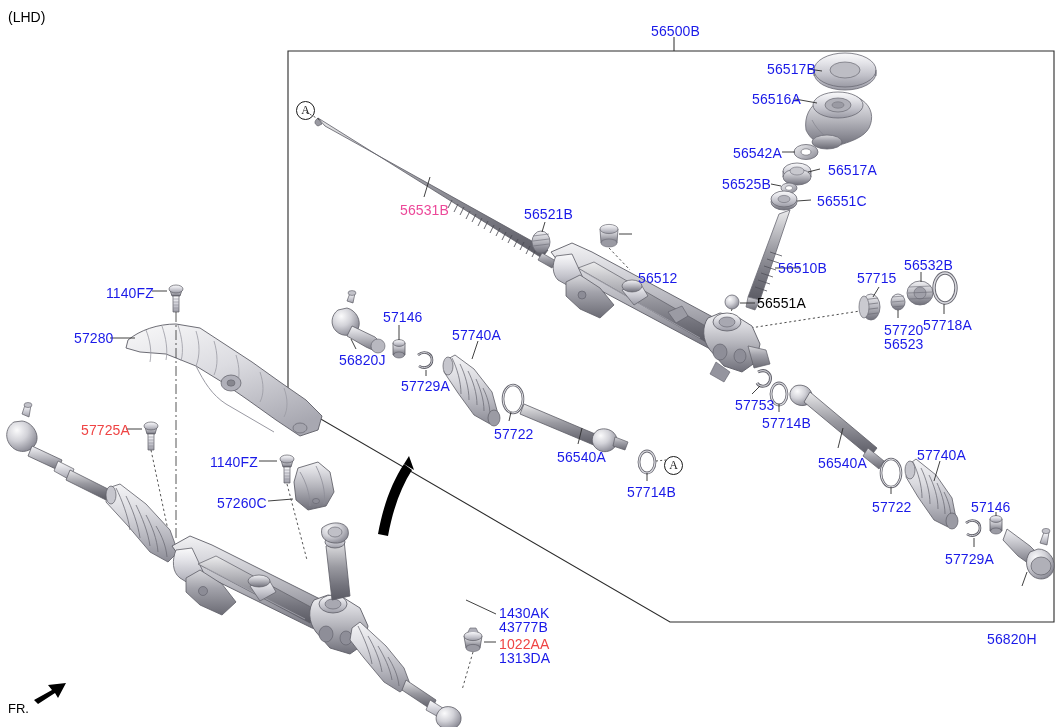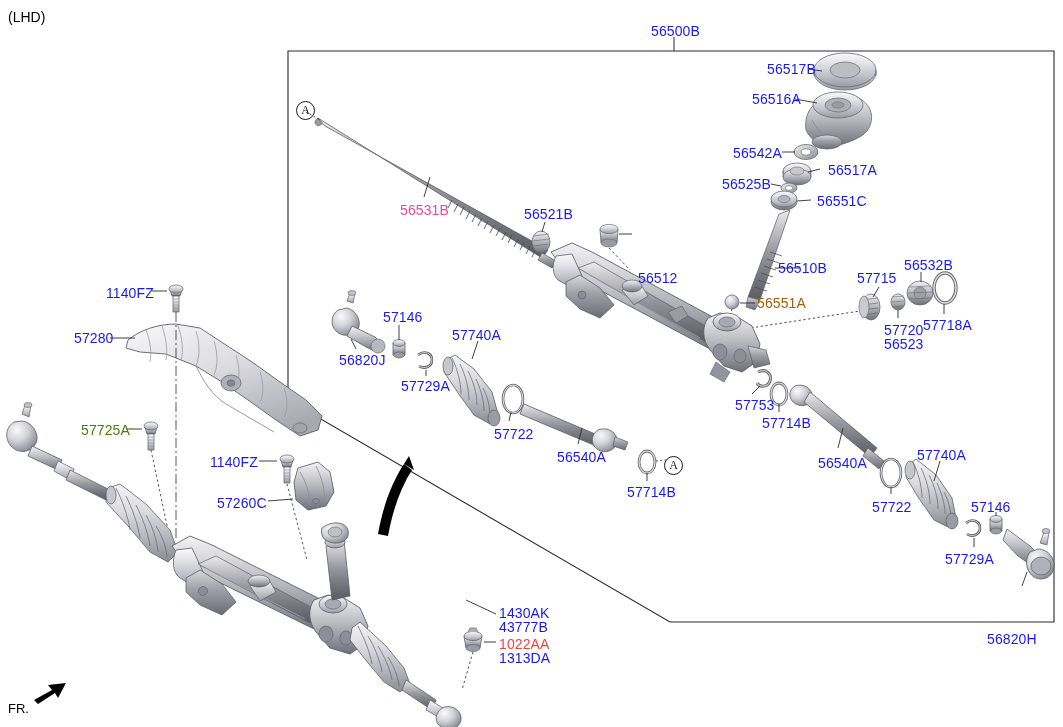--- a/index.html
+++ b/index.html
@@ -513,36 +513,36 @@
 
   <div id="callout-layer">
       <div class="lbl" style="left: 651px; top: 24px; color: rgb(26, 26, 232);">56500B</div>
       <div class="lbl" style="left: 767px; top: 62px; color: rgb(26, 26, 232);">56517B</div>
       <div class="lbl" style="left: 752px; top: 92px; color: rgb(26, 26, 232);">56516A</div>
       <div class="lbl" style="left: 733px; top: 146px; color: rgb(26, 26, 232);">56542A</div>
       <div class="lbl" style="left: 828px; top: 163px; color: rgb(26, 26, 232);">56517A</div>
       <div class="lbl" style="left: 722px; top: 177px; color: rgb(26, 26, 232);">56525B</div>
       <div class="lbl" style="left: 817px; top: 194px; color: rgb(26, 26, 232);">56551C</div>
       <div class="lbl" style="left: 778px; top: 261px; color: rgb(26, 26, 232);">56510B</div>
-      <div class="lbl" style="left: 757px; top: 296px; color: #a16207; text-align: right;">56551A</div>
+      <div class="lbl" style="left: 757px; top: 296px; color: #000000; text-align: right;">56551A</div>
       <div class="lbl" style="left: 857px; top: 271px; color: rgb(26, 26, 232);">57715</div>
       <div class="lbl" style="left: 904px; top: 258px; color: rgb(26, 26, 232);">56532B</div>
       <div class="lbl" style="left: 923px; top: 318px; color: rgb(26, 26, 232);">57718A</div>
       <div class="lbl" style="left: 884px; top: 323px; color: rgb(26, 26, 232);">57720</div>
       <div class="lbl" style="left: 884px; top: 337px; color: rgb(26, 26, 232);">56523</div>
       <div class="lbl" style="left: 400px; top: 203px; color: #ec4899;">56531B</div>
       <div class="lbl" style="left: 524px; top: 207px; color: rgb(26, 26, 232);">56521B</div>
       <div class="lbl" style="left: 638px; top: 231px; color: rgb(26, 26, 232); margin-top: 40px;">56512</div>
       <div class="lbl" style="left: 106px; top: 286px; color: rgb(26, 26, 232);">1140FZ</div>
       <div class="lbl" style="left: 74px; top: 331px; color: rgb(26, 26, 232);">57280</div>
       <div class="lbl" style="left: 339px; top: 353px; color: rgb(26, 26, 232);">56820J</div>
       <div class="lbl" style="left: 383px; top: 310px; color: rgb(26, 26, 232);">57146</div>
       <div class="lbl" style="left: 452px; top: 328px; color: rgb(26, 26, 232);">57740A</div>
       <div class="lbl" style="left: 401px; top: 379px; color: rgb(26, 26, 232);">57729A</div>
-      <div class="lbl" style="left: 81px; top: 423px; color: #4d7c0f;">57725A</div>
+      <div class="lbl" style="left: 81px; top: 423px; color: #ef4444;">57725A</div>
       <div class="lbl" style="left: 210px; top: 455px; color: rgb(26, 26, 232);">1140FZ</div>
       <div class="lbl" style="left: 217px; top: 496px; color: rgb(26, 26, 232);">57260C</div>
       <div class="lbl" style="left: 494px; top: 427px; color: rgb(26, 26, 232);">57722</div>
       <div class="lbl" style="left: 557px; top: 450px; color: rgb(26, 26, 232);">56540A</div>
       <div class="lbl" style="left: 627px; top: 485px; color: rgb(26, 26, 232);">57714B</div>
       <div class="lbl" style="left: 735px; top: 398px; color: rgb(26, 26, 232);">57753</div>
       <div class="lbl" style="left: 762px; top: 416px; color: rgb(26, 26, 232);">57714B</div>
       <div class="lbl" style="left: 818px; top: 456px; color: rgb(26, 26, 232);">56540A</div>
       <div class="lbl" style="left: 872px; top: 500px; color: rgb(26, 26, 232);">57722</div>
       <div class="lbl" style="left: 917px; top: 448px; color: rgb(26, 26, 232);">57740A</div>

